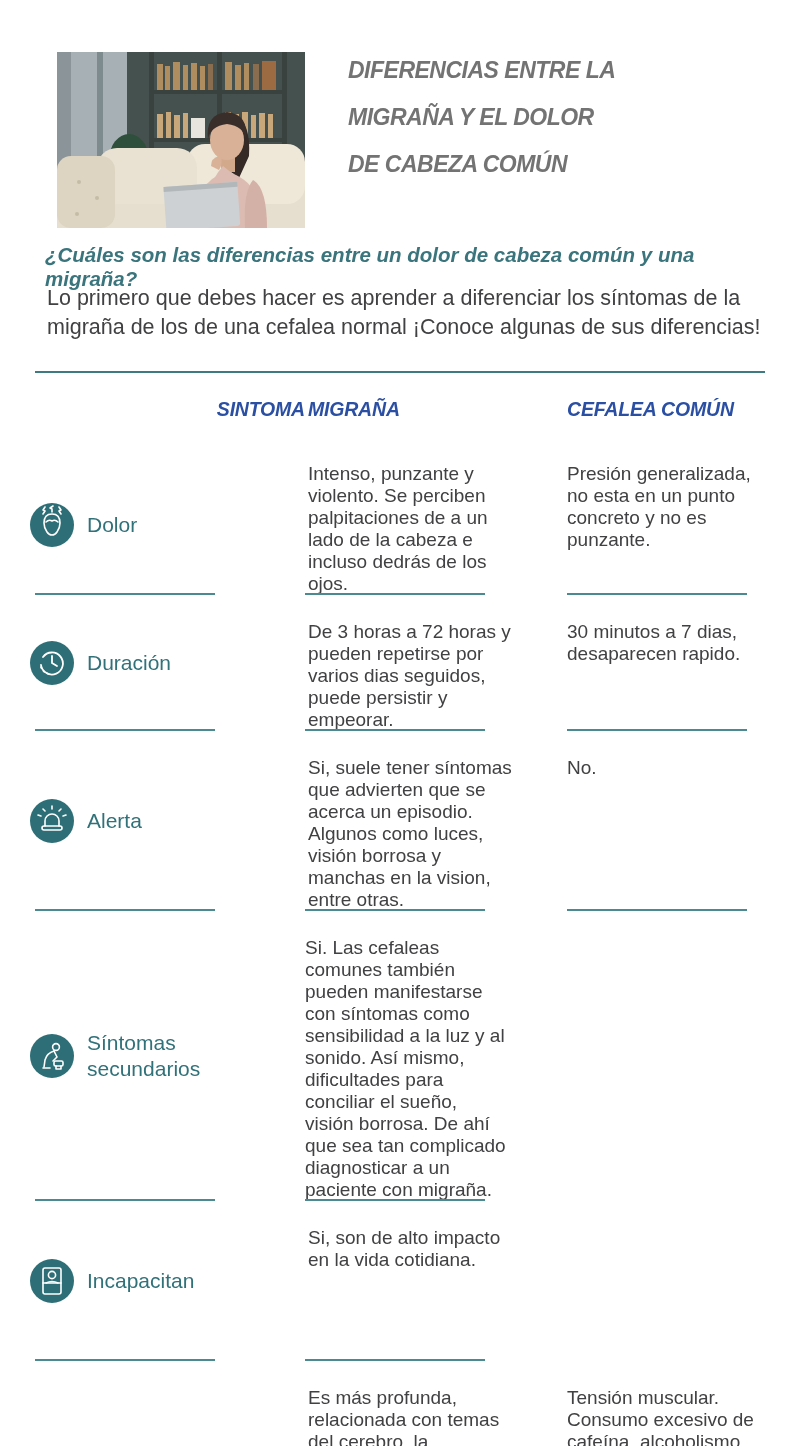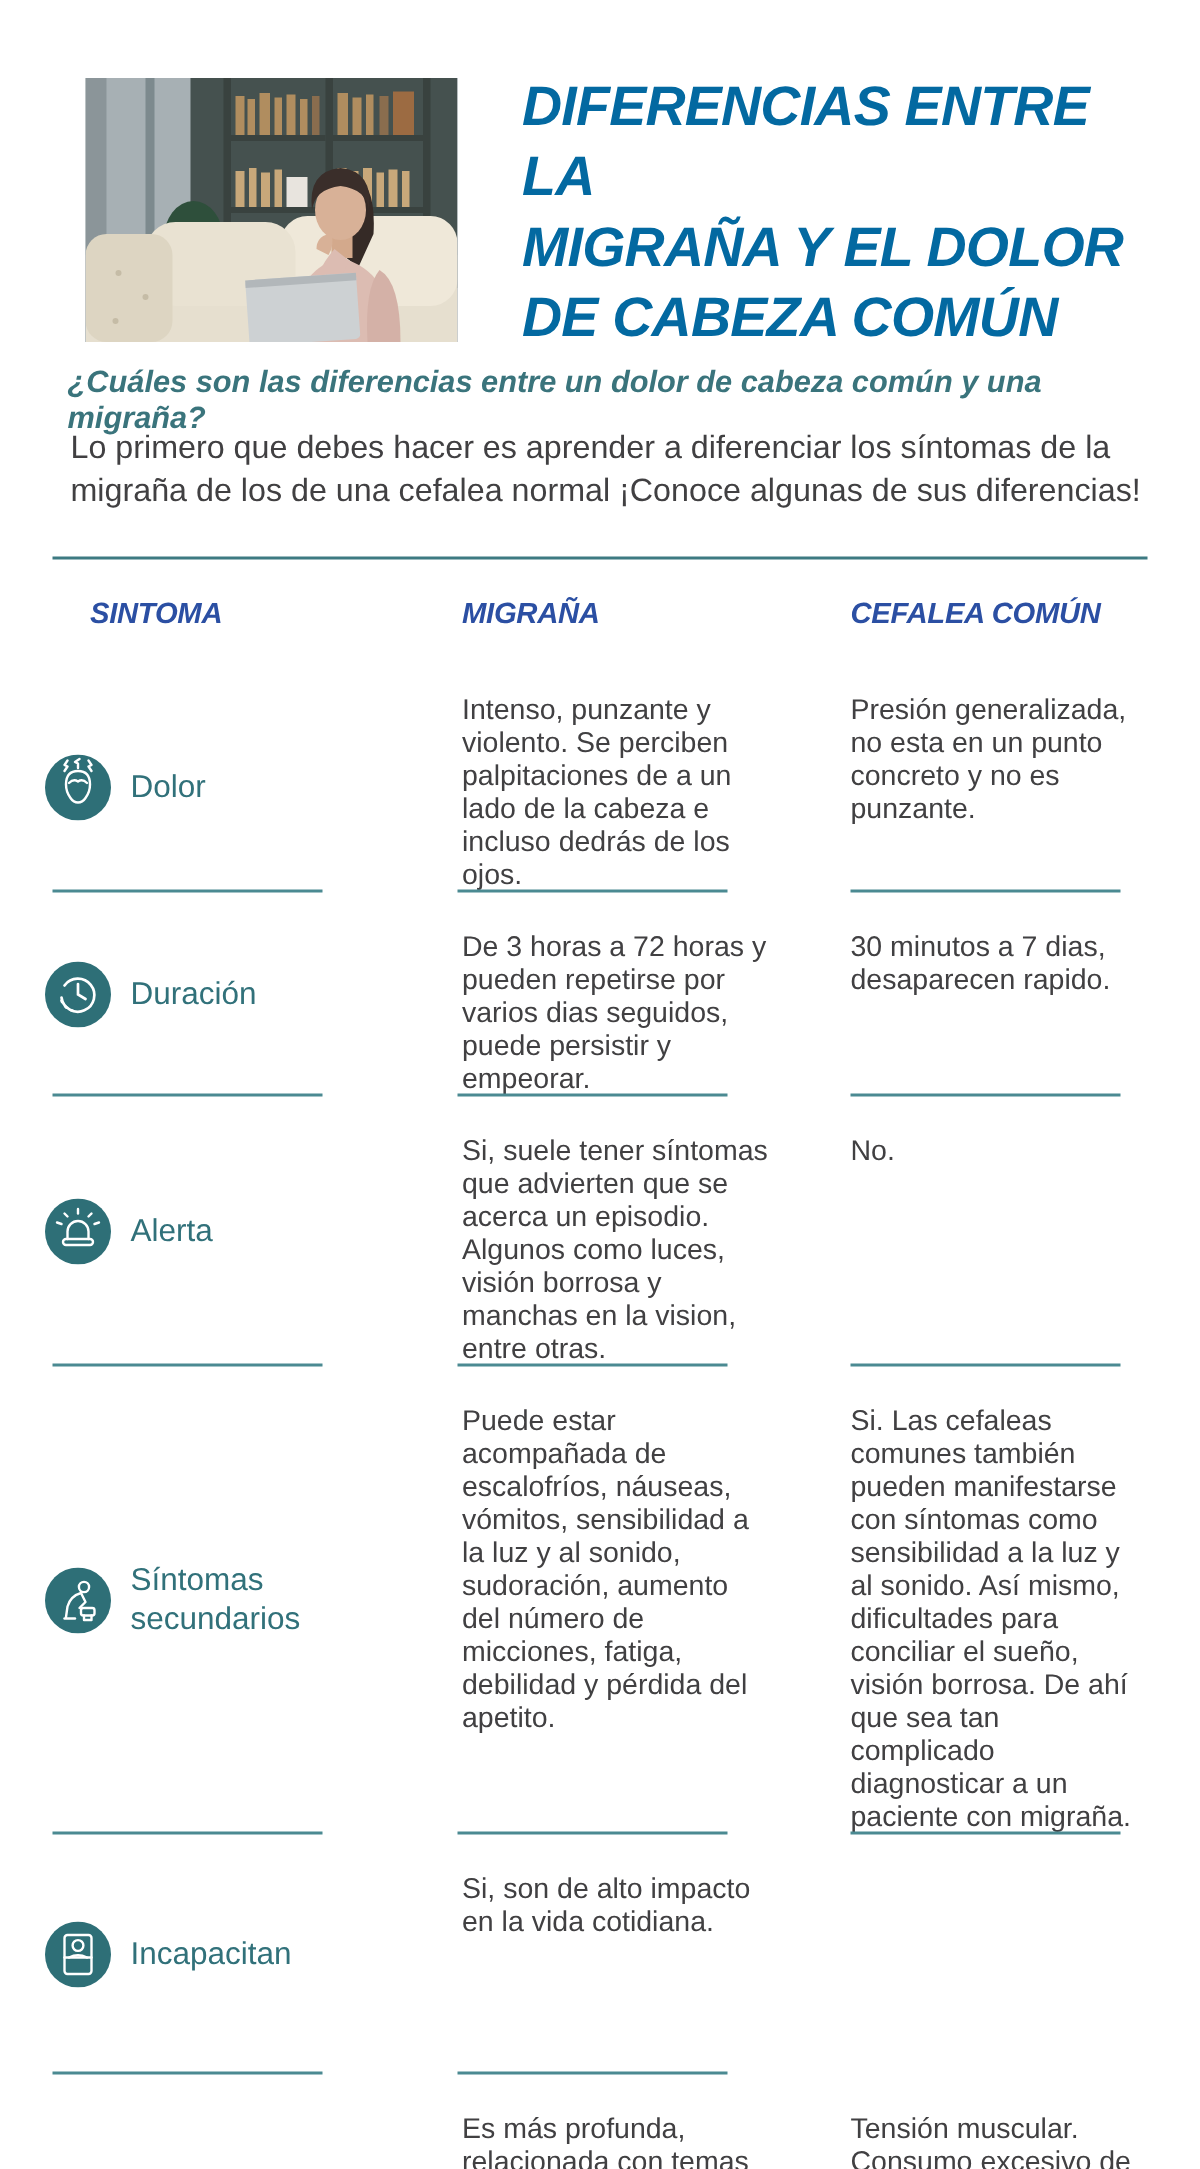--- a/index.html
+++ b/index.html
@@ -11,22 +11,22 @@
     font-family:"Liberation Sans", sans-serif;
     color:#414042;
   }
   
   .photo {
     position:absolute; left:57px; top:52px; width:248px; height:176px;
     overflow:hidden; background:#8f9a9e;
   }
   .title {
     position:absolute; left:348px; top:47px; width:425px;
-    color:#0369a1; font-weight:800; font-style:italic;
-    font-size:37px; line-height:47px; letter-spacing:-0.5px;
+    color:#737373; font-weight:800; font-style:italic;
+    font-size:23px; line-height:47px; letter-spacing:-0.5px;
   }
   .question {
     position:absolute; left:45px; top:243px; width:730px;
     color:#3a747c; font-weight:700; font-style:italic; font-size:20.5px;
   }
   .lead {
     position:absolute; left:47px; top:284px; width:722px;
     font-size:21.5px; line-height:29px; color:#414042;
   }
   .rule {
@@ -34,21 +34,21 @@
     background:#3d7a82;
   }
   
   .table { position:absolute; left:30px; top:398px; width:735px; }
   .row { display:grid; grid-template-columns:275px 262px 1fr; }
   .thead { height:57px; }
   .th {
     color:#2b4fa3; font-weight:700; font-style:italic; font-size:19.5px;
     letter-spacing:-0.2px;
   }
-  .th.c1 { padding-left:30px; }
+  .th.c1 { padding-left:30px;text-align:right; }
   .th.c2 { padding-left:3px; }
   .cell { position:relative; }
   .cell p { max-width:205px; font-size:19px; line-height:22px; color:#414042; }
   .c2.cell { padding-left:3px; }
   .cell { padding-top:26px; }
   .r1 .cell { padding-top:8px; }
   .r1 { min-height:90px; }
   .r2 { min-height:123px; }
   .r3 { min-height:156px; }
   .r4 { min-height:200px; }
@@ -275,24 +275,20 @@
               <path d="M20 34 h-7"></path>
               <rect x="24" y="27" width="9" height="5" rx="1.5"></rect>
               <path d="M26 32 v3 h5 v-3"></path>
             </g>
           </svg>
         </span>
         <span class="rowlabel">Síntomas secundarios</span>
       </div>
       <div class="uline"></div>
     </div>
-    <div class="c2 cell">
-      <p>Puede estar acompañada de escalofríos, náuseas, vómitos, sensibilidad a la luz y al sonido, sudoración, aumento del número de micciones, fatiga, debilidad y pérdida del apetito.</p>
-      <div class="uline"></div>
-    </div>
     <div class="c3 cell">
       <p>Si. Las cefaleas comunes también pueden manifestarse con síntomas como sensibilidad a la luz y al sonido. Así mismo, dificultades para conciliar el sueño, visión borrosa. De ahí que sea tan complicado diagnosticar a un paciente con migraña.</p>
       <div class="uline"></div>
     </div>
   </div>
 
   <div class="row r5">
     <div class="c1 cell">
       <div class="rowhead">
         <span class="icon">

